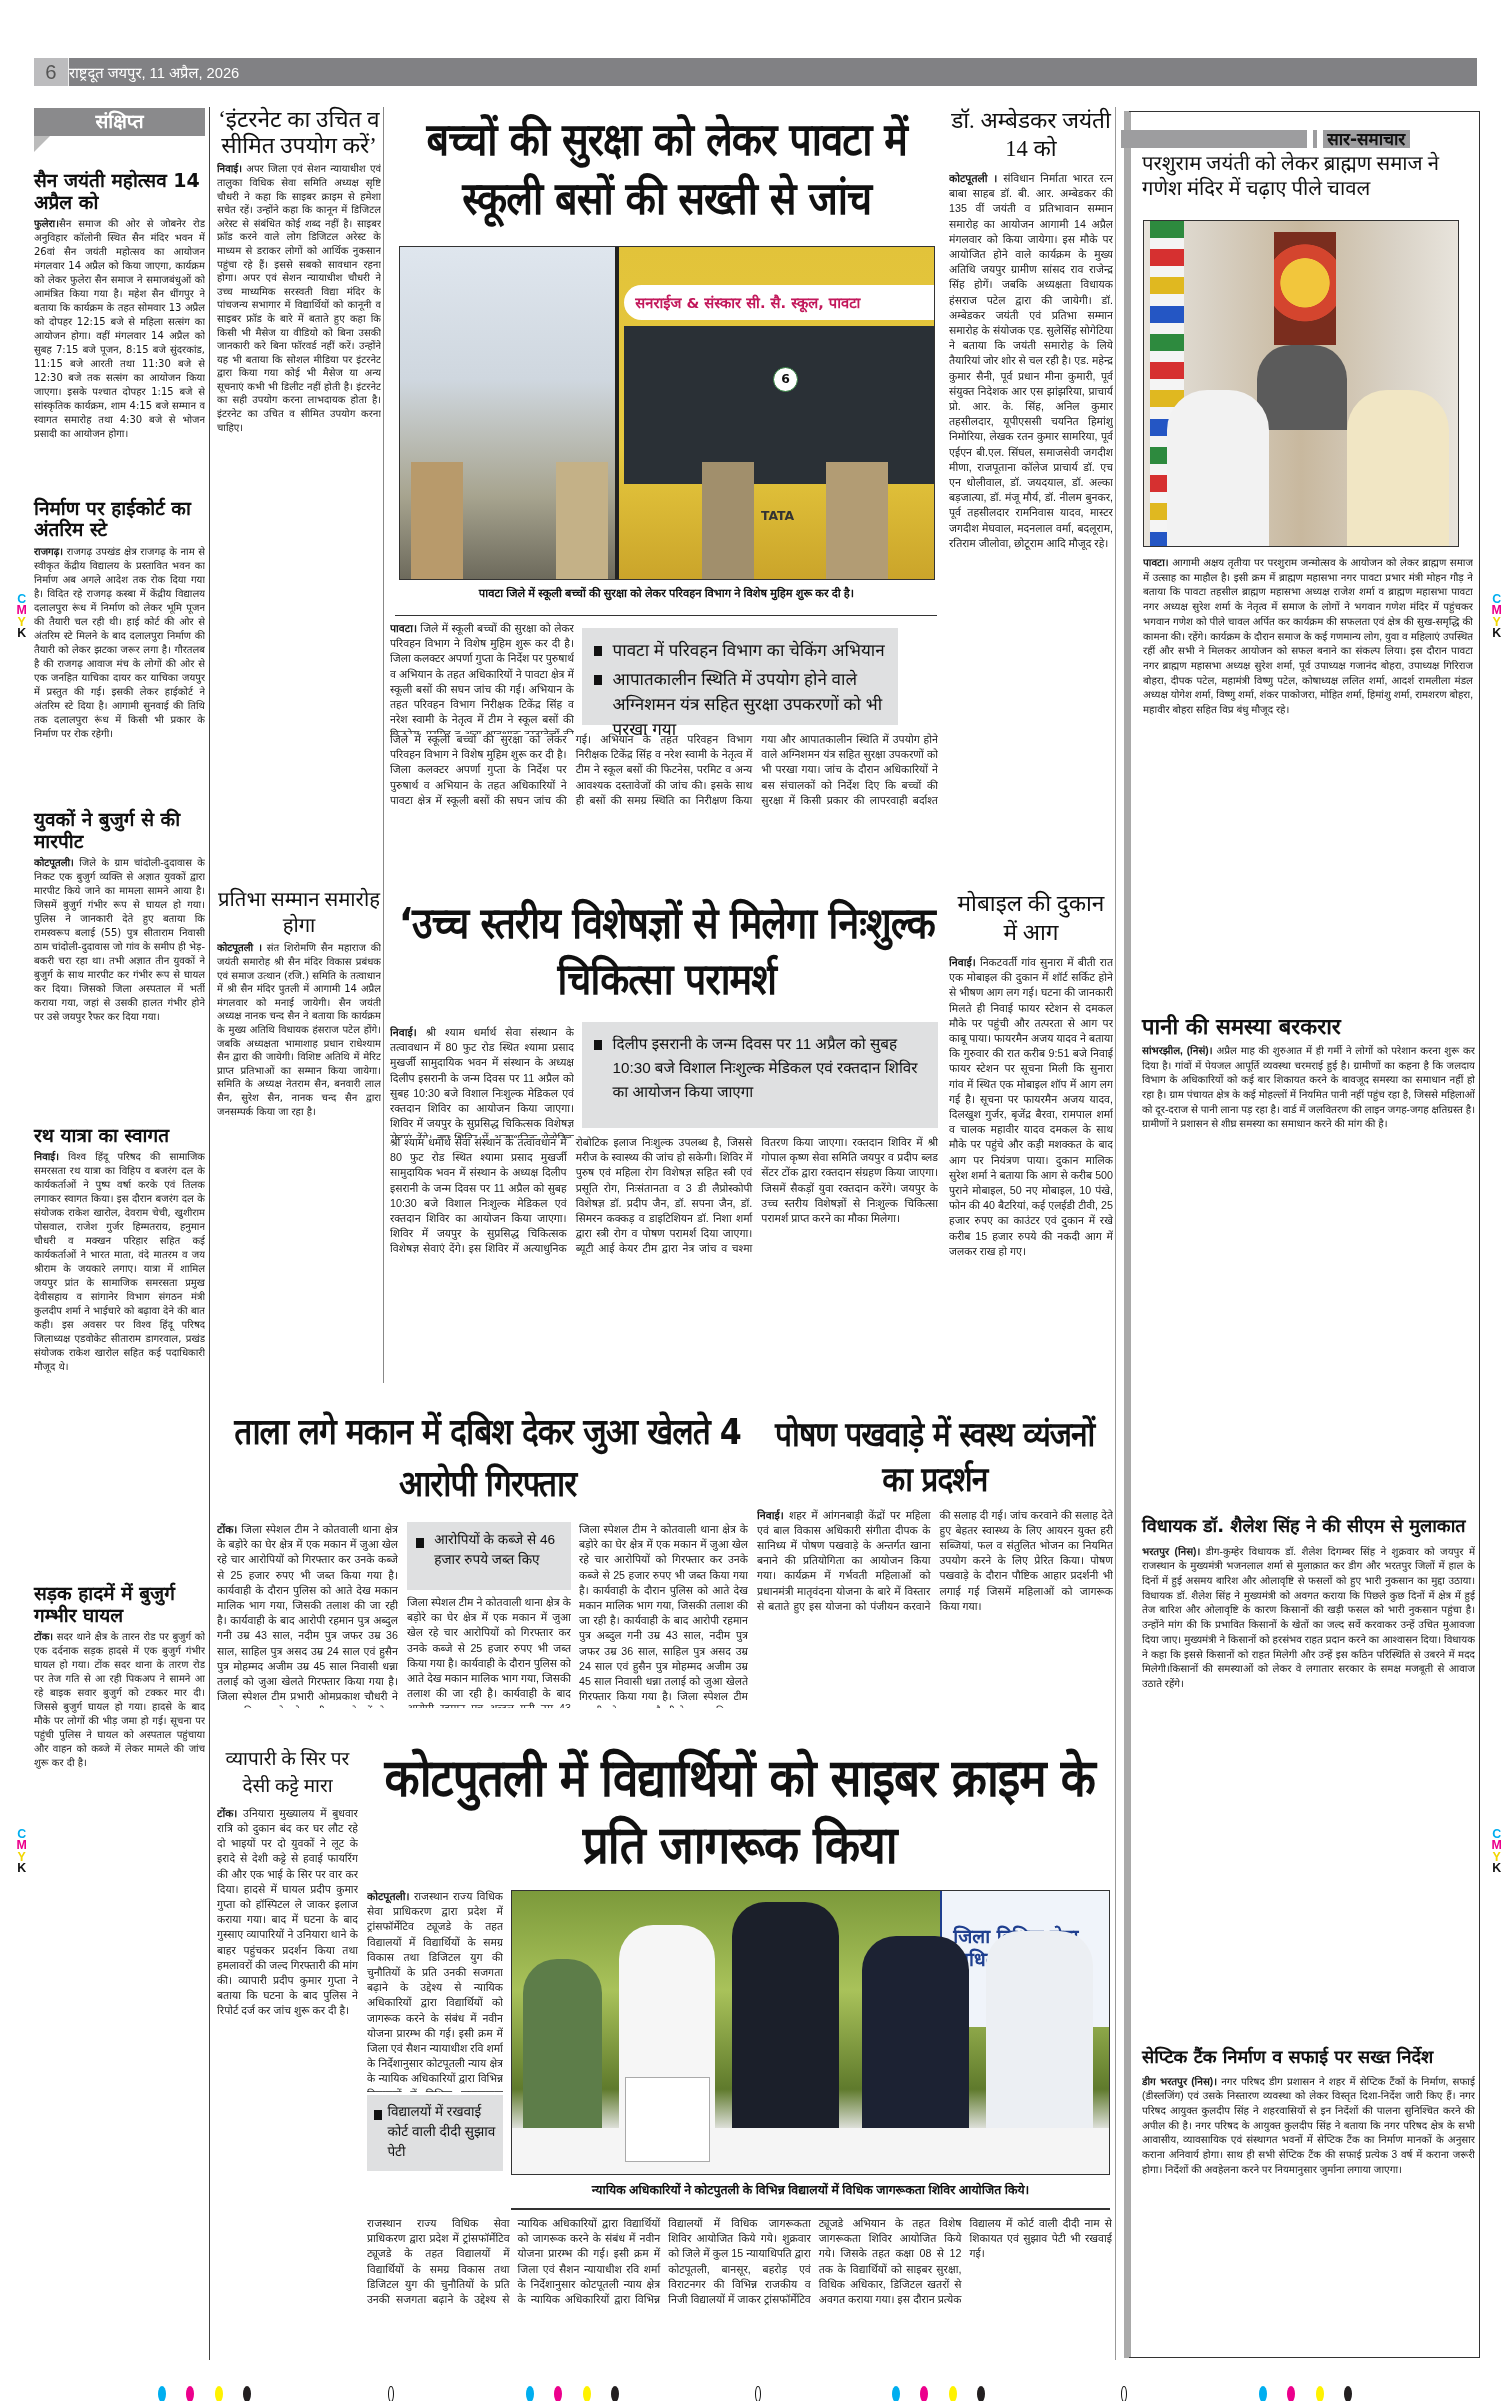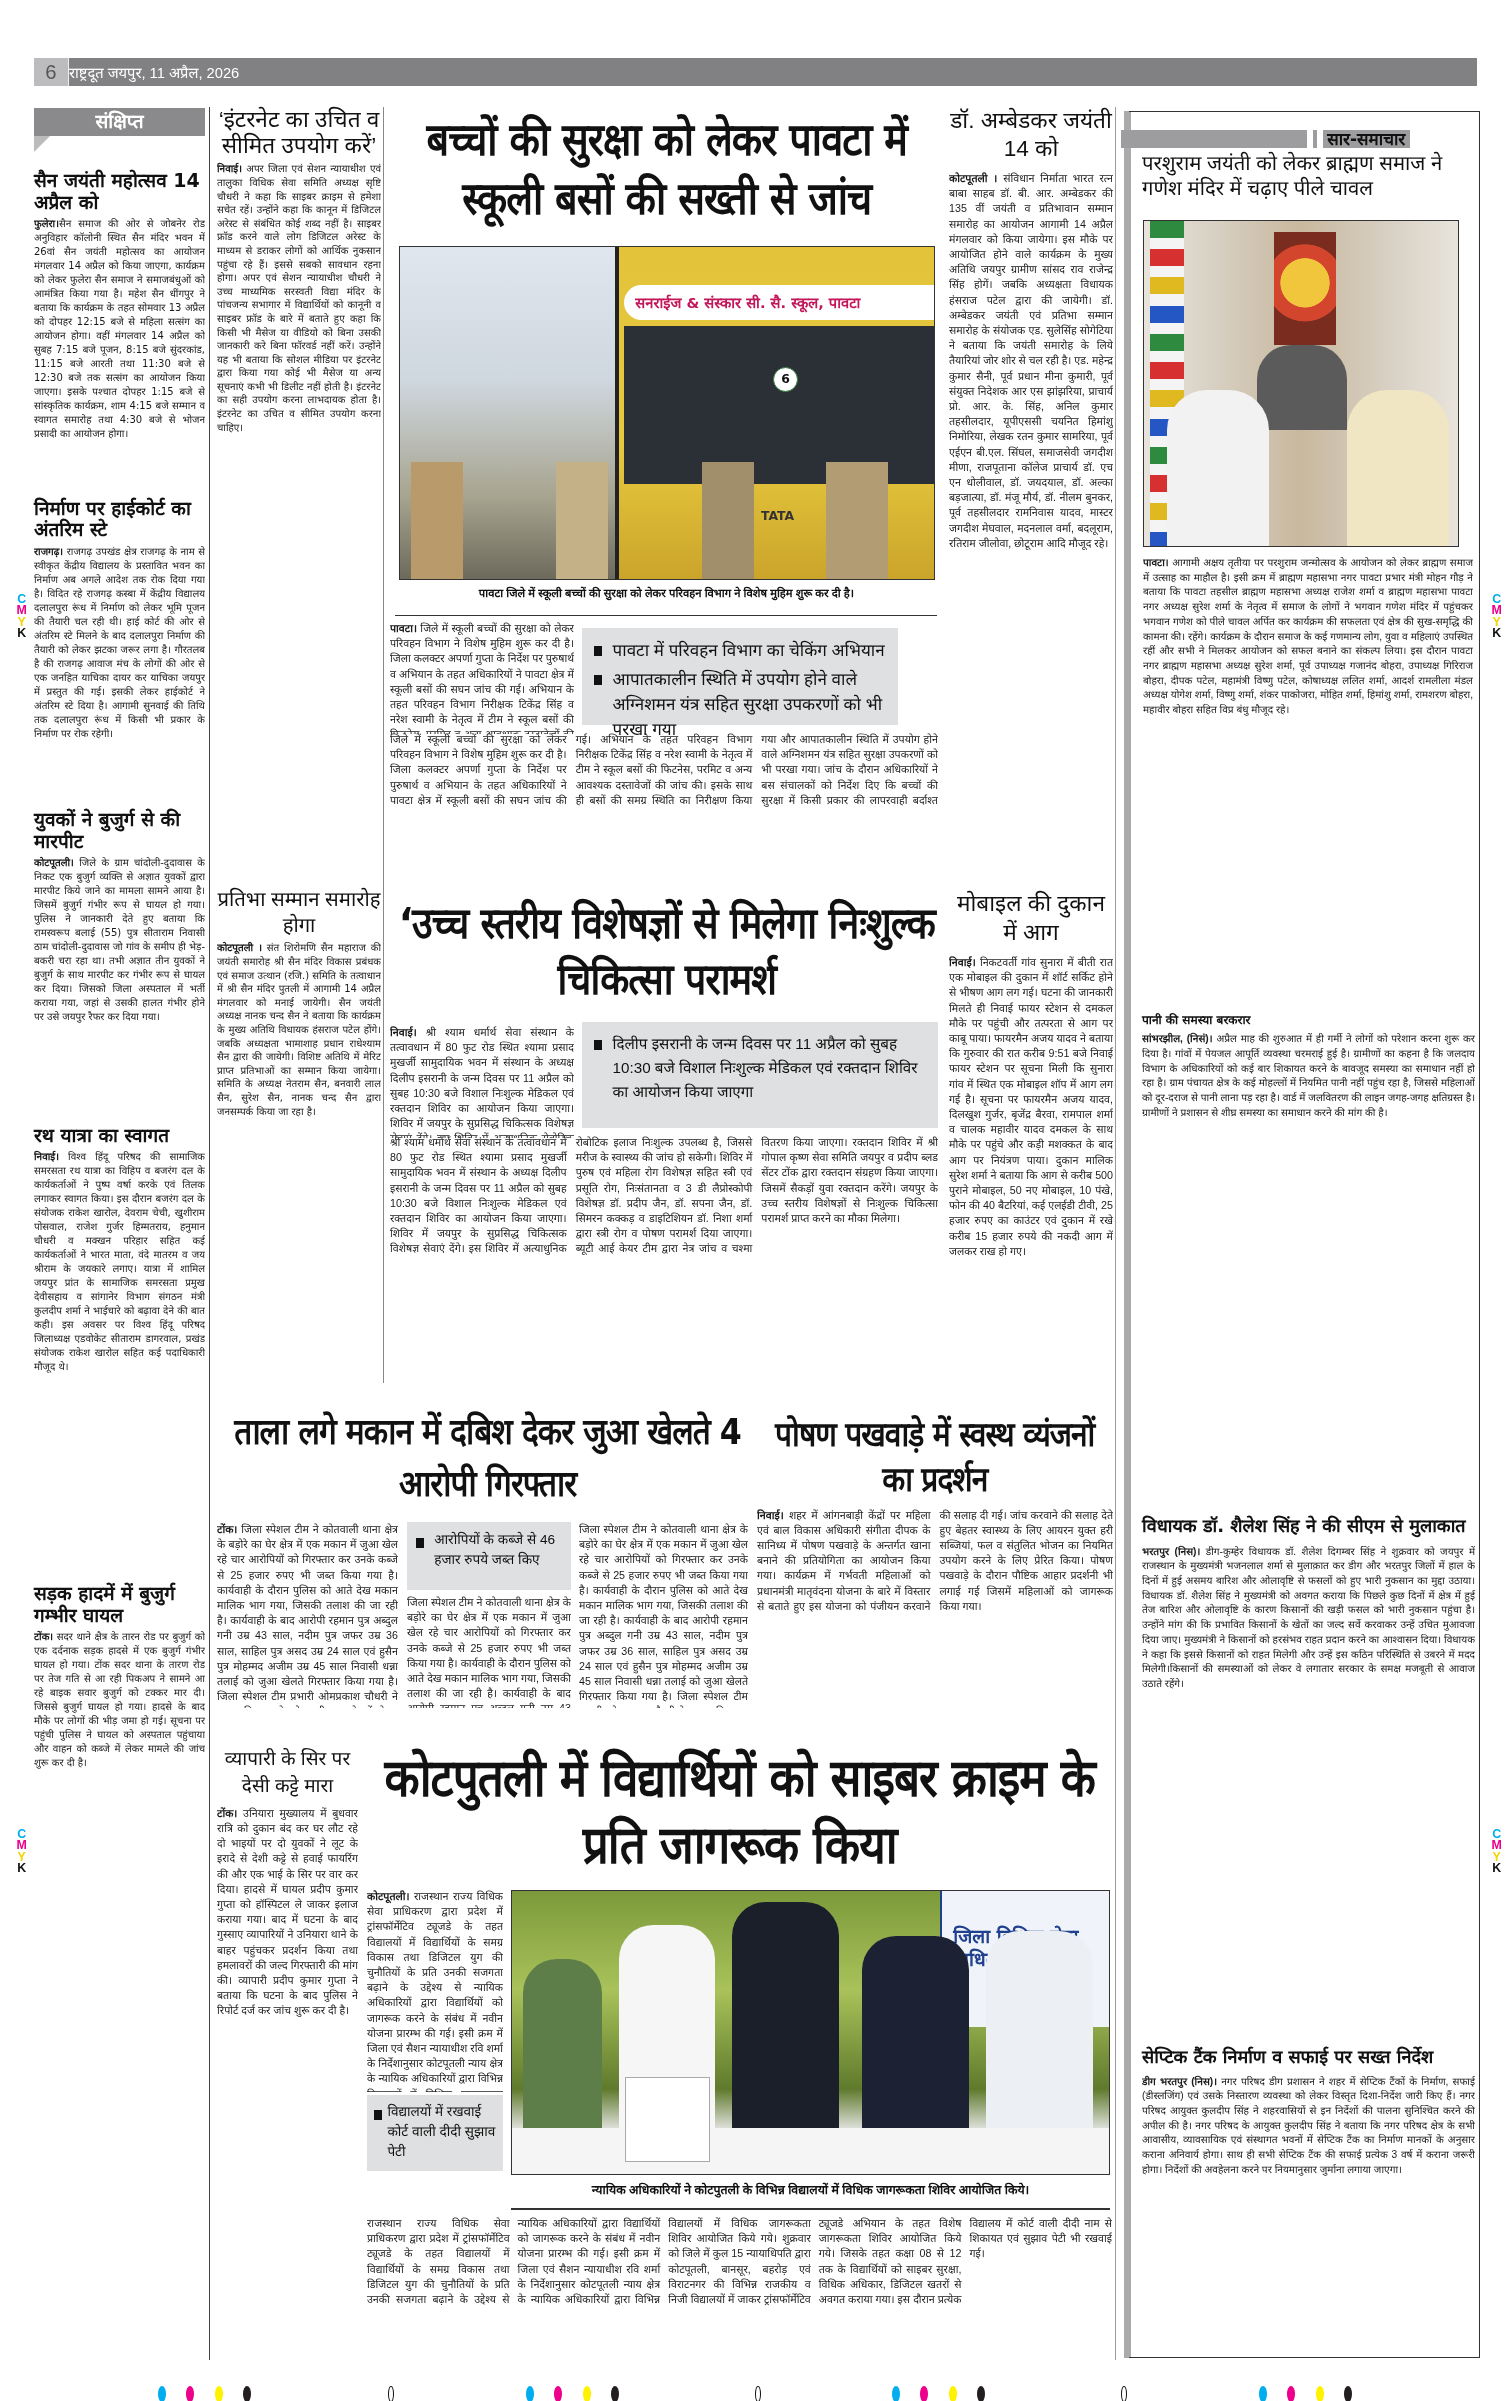--- a/index.html
+++ b/index.html
@@ -5,21 +5,21 @@
 *{box-sizing:border-box;margin:0;padding:0}
 body{width:1512px;height:2401px;background:#fff;font-family:"DejaVu Sans",sans-serif;color:#111;position:relative;overflow:hidden}
 .abs{position:absolute}
 .masthead{left:34px;top:58px;width:1443px;height:28px;background:#818184;color:#fff;display:flex;align-items:center;font-family:"Liberation Sans",sans-serif}
 .pg{width:35px;height:28px;background:#bcbcbe;color:#555;font-size:20.3px;display:flex;align-items:center;justify-content:center;border-right:1.7px solid #eee}
 .sec{flex:1;text-align:center;font-size:16px}
 .dt{font-size:14.7px;padding-right:4px}
 .vrule{position:absolute;width:1.1px;background:#444}
 .hrule{position:absolute;height:1.7px;background:#333}
 .h-bold{font-family:"DejaVu Sans",sans-serif;font-weight:bold;line-height:1.15}
-.h-cond{font-family:Liberation Sans, sans-serif;line-height:1.15}
+.h-cond{font-family:Liberation Serif, serif;line-height:1.15}
 .h-black{font-family:"DejaVu Sans",sans-serif;font-weight:900;letter-spacing:-1.1px;transform:scaleX(.88);transform-origin:left top;line-height:1.2}
 .body{font-size:10.7px;line-height:16.4px;text-align:justify;color:#1a1a1a}
 .body.cond{font-family:"Liberation Sans",sans-serif;font-size:10.7px;line-height:15.2px}
 .lead{font-weight:bold}
 .label-box{background:#8a8a8c;color:#fff;font-weight:bold;text-align:center}
 .grey-box{background:#dfe0e1;padding:10.2px 12.4px;font-family:"Liberation Sans",sans-serif}
 .bullet{display:flex;gap:10.2px;align-items:flex-start;font-size:17px;line-height:25px;margin-bottom:3.4px}
 .bullet .sq{width:8px;height:10.2px;background:#111;flex:0 0 8px;margin-top:8px}
 .photo{overflow:hidden;border:1.1px solid #333}
 .caption{font-family:"Liberation Sans",sans-serif;font-weight:bold;font-size:12.4px;text-align:center}
@@ -214,21 +214,21 @@
 <div class="abs photo" style="left:1143px;top:220px;width:316px;height:327px;background:linear-gradient(90deg,#e8e4dc 0%,#d9d2c6 20%,#c8b89e 50%,#d9d2c6 80%,#e8e4dc 100%)">
   <div style="position:absolute;left:5.6px;top:0;width:34px;height:327px;background:repeating-linear-gradient(180deg,#2d8a3e 0 17px,#f4f4f4 17px 28px,#d63030 28px 45px,#f4f4f4 45px 56px,#e0b820 56px 73px,#f4f4f4 73px 85px,#2456c4 85px 102px,#f4f4f4 102px 113px)"></div>
   <div style="position:absolute;left:130px;top:11.3px;width:62px;height:113px;background:radial-gradient(circle at 50% 45%,#f2c63c 0 35%,#d4452e 36% 55%,#7a2d1e 56%)"></div>
   <div style="position:absolute;left:113px;top:124px;width:90px;height:85px;background:#5b5b5b;border-radius:34px 34px 0 0"></div>
   <div style="position:absolute;left:22.6px;top:169px;width:102px;height:158px;background:#f2f2f2;border-radius:40px 40px 0 0"></div>
   <div style="position:absolute;left:203px;top:169px;width:102px;height:158px;background:#f1e6c4;border-radius:40px 40px 0 0"></div>
 </div>
 <div class="abs body cond" style="left:1143px;top:556px;width:330px;height:395px;overflow:hidden;font-size:10.2px;line-height:14.7px"><span class="lead">पावटा।</span> <span>आगामी अक्षय तृतीया पर परशुराम जन्मोत्सव के आयोजन को लेकर ब्राह्मण समाज में उत्साह का माहौल है। इसी क्रम में ब्राह्मण महासभा नगर पावटा प्रभार मंत्री मोहन गौड़ ने बताया कि पावटा तहसील ब्राह्मण महासभा अध्यक्ष राजेश शर्मा व ब्राह्मण महासभा पावटा नगर अध्यक्ष सुरेश शर्मा के नेतृत्व में समाज के लोगों ने भगवान गणेश मंदिर में पहुंचकर भगवान गणेश को पीले चावल अर्पित कर कार्यक्रम की सफलता एवं क्षेत्र की सुख-समृद्धि की कामना की। रहेंगे। कार्यक्रम के दौरान समाज के कई गणमान्य लोग, युवा व महिलाएं उपस्थित रहीं और सभी ने मिलकर आयोजन को सफल बनाने का संकल्प लिया। इस दौरान पावटा नगर ब्राह्मण महासभा अध्यक्ष सुरेश शर्मा, पूर्व उपाध्यक्ष गजानंद बोहरा, उपाध्यक्ष गिरिराज बोहरा, दीपक पटेल, महामंत्री विष्णु पटेल, कोषाध्यक्ष ललित शर्मा, आदर्श रामलीला मंडल अध्यक्ष योगेश शर्मा, विष्णु शर्मा, शंकर पाकोजरा, मोहित शर्मा, हिमांशु शर्मा, रामशरण बोहरा, महावीर बोहरा सहित विप्र बंधु मौजूद रहे।</span></div>
 
 <div class="abs" style="left:1142px;top:1014px;width:333px">
-  <div class="h-bold" style="font-size:12px">पानी की समस्या बरकरार</div>
+  <div class="h-bold" style="font-size:22px">पानी की समस्या बरकरार</div>
   <div class="body cond" style="margin-top:4.5px;height:463px;overflow:hidden;font-size:10.2px;line-height:14.7px"><span class="lead">सांभरझील, (निसं)।</span> <span>अप्रैल माह की शुरुआत में ही गर्मी ने लोगों को परेशान करना शुरू कर दिया है। गांवों में पेयजल आपूर्ति व्यवस्था चरमराई हुई है। ग्रामीणों का कहना है कि जलदाय विभाग के अधिकारियों को कई बार शिकायत करने के बावजूद समस्या का समाधान नहीं हो रहा है। ग्राम पंचायत क्षेत्र के कई मोहल्लों में नियमित पानी नहीं पहुंच रहा है, जिससे महिलाओं को दूर-दराज से पानी लाना पड़ रहा है। वार्ड में जलवितरण की लाइन जगह-जगह क्षतिग्रस्त है। ग्रामीणों ने प्रशासन से शीघ्र समस्या का समाधान करने की मांग की है।</span></div>
 </div>
 
 <div class="abs" style="left:1142px;top:1513px;width:333px">
   <div class="h-bold" style="font-size:18px;line-height:26px">विधायक डॉ. शैलेश सिंह ने की सीएम से मुलाकात</div>
   <div class="body cond" style="margin-top:5.6px;height:407px;overflow:hidden;font-size:10.2px;line-height:14.7px"><span class="lead">भरतपुर (निस)।</span> <span>डीग-कुम्हेर विधायक डॉ. शैलेश दिगम्बर सिंह ने शुक्रवार को जयपुर में राजस्थान के मुख्यमंत्री भजनलाल शर्मा से मुलाक़ात कर डीग और भरतपुर जिलों में हाल के दिनों में हुई असमय बारिश और ओलावृष्टि से फसलों को हुए भारी नुकसान का मुद्दा उठाया। विधायक डॉ. शैलेश सिंह ने मुख्यमंत्री को अवगत कराया कि पिछले कुछ दिनों में क्षेत्र में हुई तेज बारिश और ओलावृष्टि के कारण किसानों की खड़ी फसल को भारी नुकसान पहुंचा है। उन्होंने मांग की कि प्रभावित किसानों के खेतों का जल्द सर्वे करवाकर उन्हें उचित मुआवजा दिया जाए। मुख्यमंत्री ने किसानों को हरसंभव राहत प्रदान करने का आश्वासन दिया। विधायक ने कहा कि इससे किसानों को राहत मिलेगी और उन्हें इस कठिन परिस्थिति से उबरने में मदद मिलेगी।किसानों की समस्याओं को लेकर वे लगातार सरकार के समक्ष मजबूती से आवाज उठाते रहेंगे।</span></div>
 </div>
 
 <div class="abs" style="left:1142px;top:2044px;width:333px">
   <div class="h-bold" style="font-size:18px;line-height:25px">सेप्टिक टैंक निर्माण व सफाई पर सख्त निर्देश</div>

